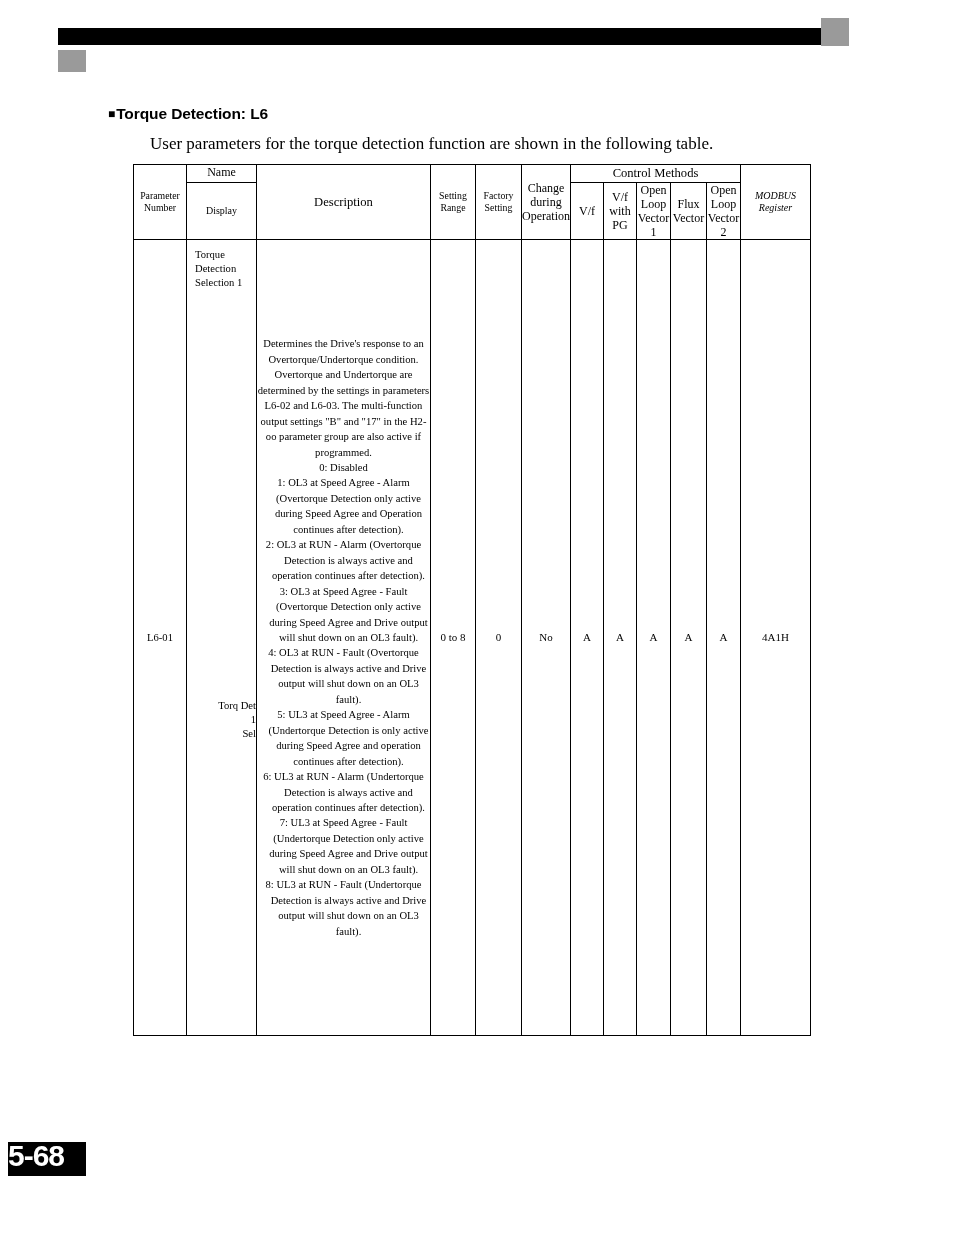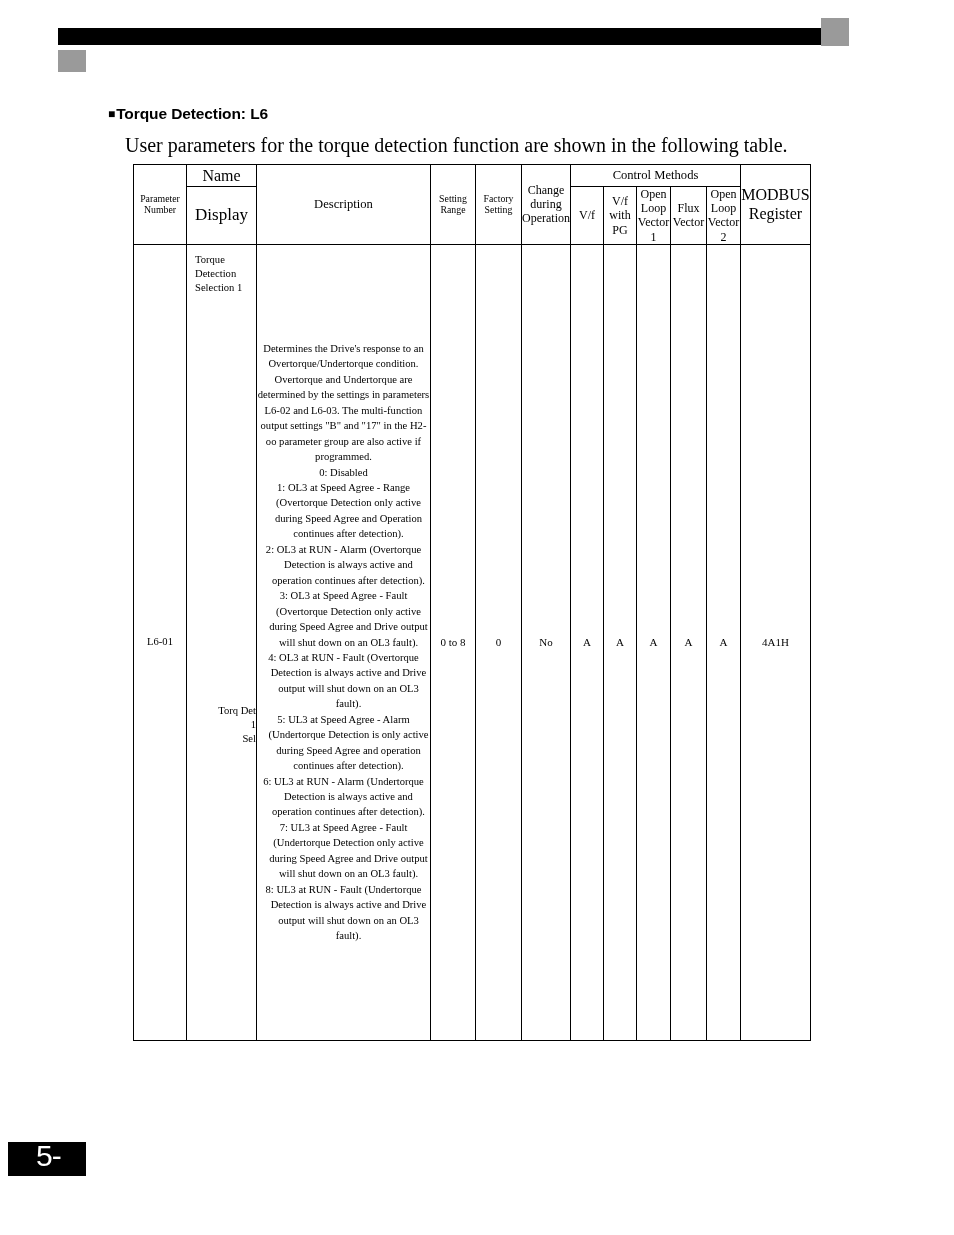--- a/index.html
+++ b/index.html
@@ -53,23 +53,23 @@
     letter-spacing: -0.1px;
     text-align: center;
   }
   .section-heading .sq {
     font-size: 12px;
     vertical-align: 1px;
     margin-right: 1px;
   }
   .intro-text {
     position: absolute;
-    left: 125px;
+    left: 150px;
     top: 134px;
-    font-size: 20px;
+    font-size: 17px;
   }
 
   
   table.param {
     position: absolute;
     left: 133px;
     top: 164px;
     border-collapse: collapse;
     font-size: 9.9px;
     line-height: 1.32;
@@ -81,43 +81,44 @@
     font-weight: normal;
     vertical-align: middle;
     text-align: center;
   }
   .hdr-cell {
     font-size: 9.8px;
     line-height: 1.2;
     padding: 3px 2px;
   }
   .hdr-name {
-    font-size: 16px;
+    font-size: 12px;
     padding: 3px 2px;
   }
   .hdr-display {
-    font-size: 17px;
+    font-size: 10px;
     padding: 4px 2px;
   }
   .hdr-desc {
     font-size: 12.6px;
   }
   .hdr-ctrl {
     font-size: 12.6px;
     padding: 3px 2px;
   }
   .hdr-small {
     font-size: 12px;
     line-height: 1.18;
     padding: 2px 1px;
   }
   .hdr-modbus {
-    font-size: 16px;
+    font-size: 10px;
     line-height: 1.2;
     padding: 3px 2px;
+    font-style: italic;
   }
 
   
   td.cell-param {
     vertical-align: middle;
     font-size: 10.6px;
   }
   td.cell-display {
     vertical-align: top;
     text-align: left;
@@ -166,25 +167,25 @@
   .page-number {
     position: absolute;
     left: 8px;
     top: 1142px;
     width: 78px;
     height: 34px;
     background: #000000;
   }
   .page-number span {
     position: absolute;
-    left: 28px;
+    left: 0;
     top: -3px;
     color: #ffffff;
     font-family: "Liberation Sans", sans-serif;
-    font-weight: normal;
+    font-weight: bold;
     font-size: 30px;
     letter-spacing: -1px;
   }
 </style>
 </head>
 <body>
 
 <div class="top-bar-black"></div>
 <div class="top-bar-gray-left"></div>
 <div class="top-bar-gray-right"></div>
@@ -232,21 +233,21 @@
   <tr>
     <td class="cell-param">L6-01</td>
     <td class="cell-display" style="height:795px;">
       <div class="display-top">Torque<br>Detection<br>Selection 1</div>
       <div class="display-bottom">Torq Det 1<br>Sel</div>
     </td>
     <td class="cell-desc">
       <div class="desc-block">
         <p class="desc-intro">Determines the Drive's response to an Overtorque/Undertorque condition. Overtorque and Undertorque are determined by the settings in parameters L6-02 and L6-03. The multi-function output settings "B" and "17" in the H2-oo parameter group are also active if programmed.</p>
         <span class="opt">0: Disabled</span>
-        <span class="opt">1: OL3 at Speed Agree - Range (Overtorque Detection only active during Speed Agree and Operation continues after detection).</span>
+        <span class="opt">1: OL3 at Speed Agree - Alarm (Overtorque Detection only active during Speed Agree and Operation continues after detection).</span>
         <span class="opt">2: OL3 at RUN - Alarm (Overtorque Detection is always active and operation continues after detection).</span>
         <span class="opt">3: OL3 at Speed Agree - Fault (Overtorque Detection only active during Speed Agree and Drive output will shut down on an OL3 fault).</span>
         <span class="opt">4: OL3 at RUN - Fault (Overtorque Detection is always active and Drive output will shut down on an OL3 fault).</span>
         <span class="opt">5: UL3 at Speed Agree - Alarm (Undertorque Detection is only active during Speed Agree and operation continues after detection).</span>
         <span class="opt">6: UL3 at RUN - Alarm (Undertorque Detection is always active and operation continues after detection).</span>
         <span class="opt">7: UL3 at Speed Agree - Fault (Undertorque Detection only active during Speed Agree and Drive output will shut down on an OL3 fault).</span>
         <span class="opt">8: UL3 at RUN - Fault (Undertorque Detection is always active and Drive output will shut down on an OL3 fault).</span>
       </div>
     </td>
     <td class="cell-center">0 to 8</td>

